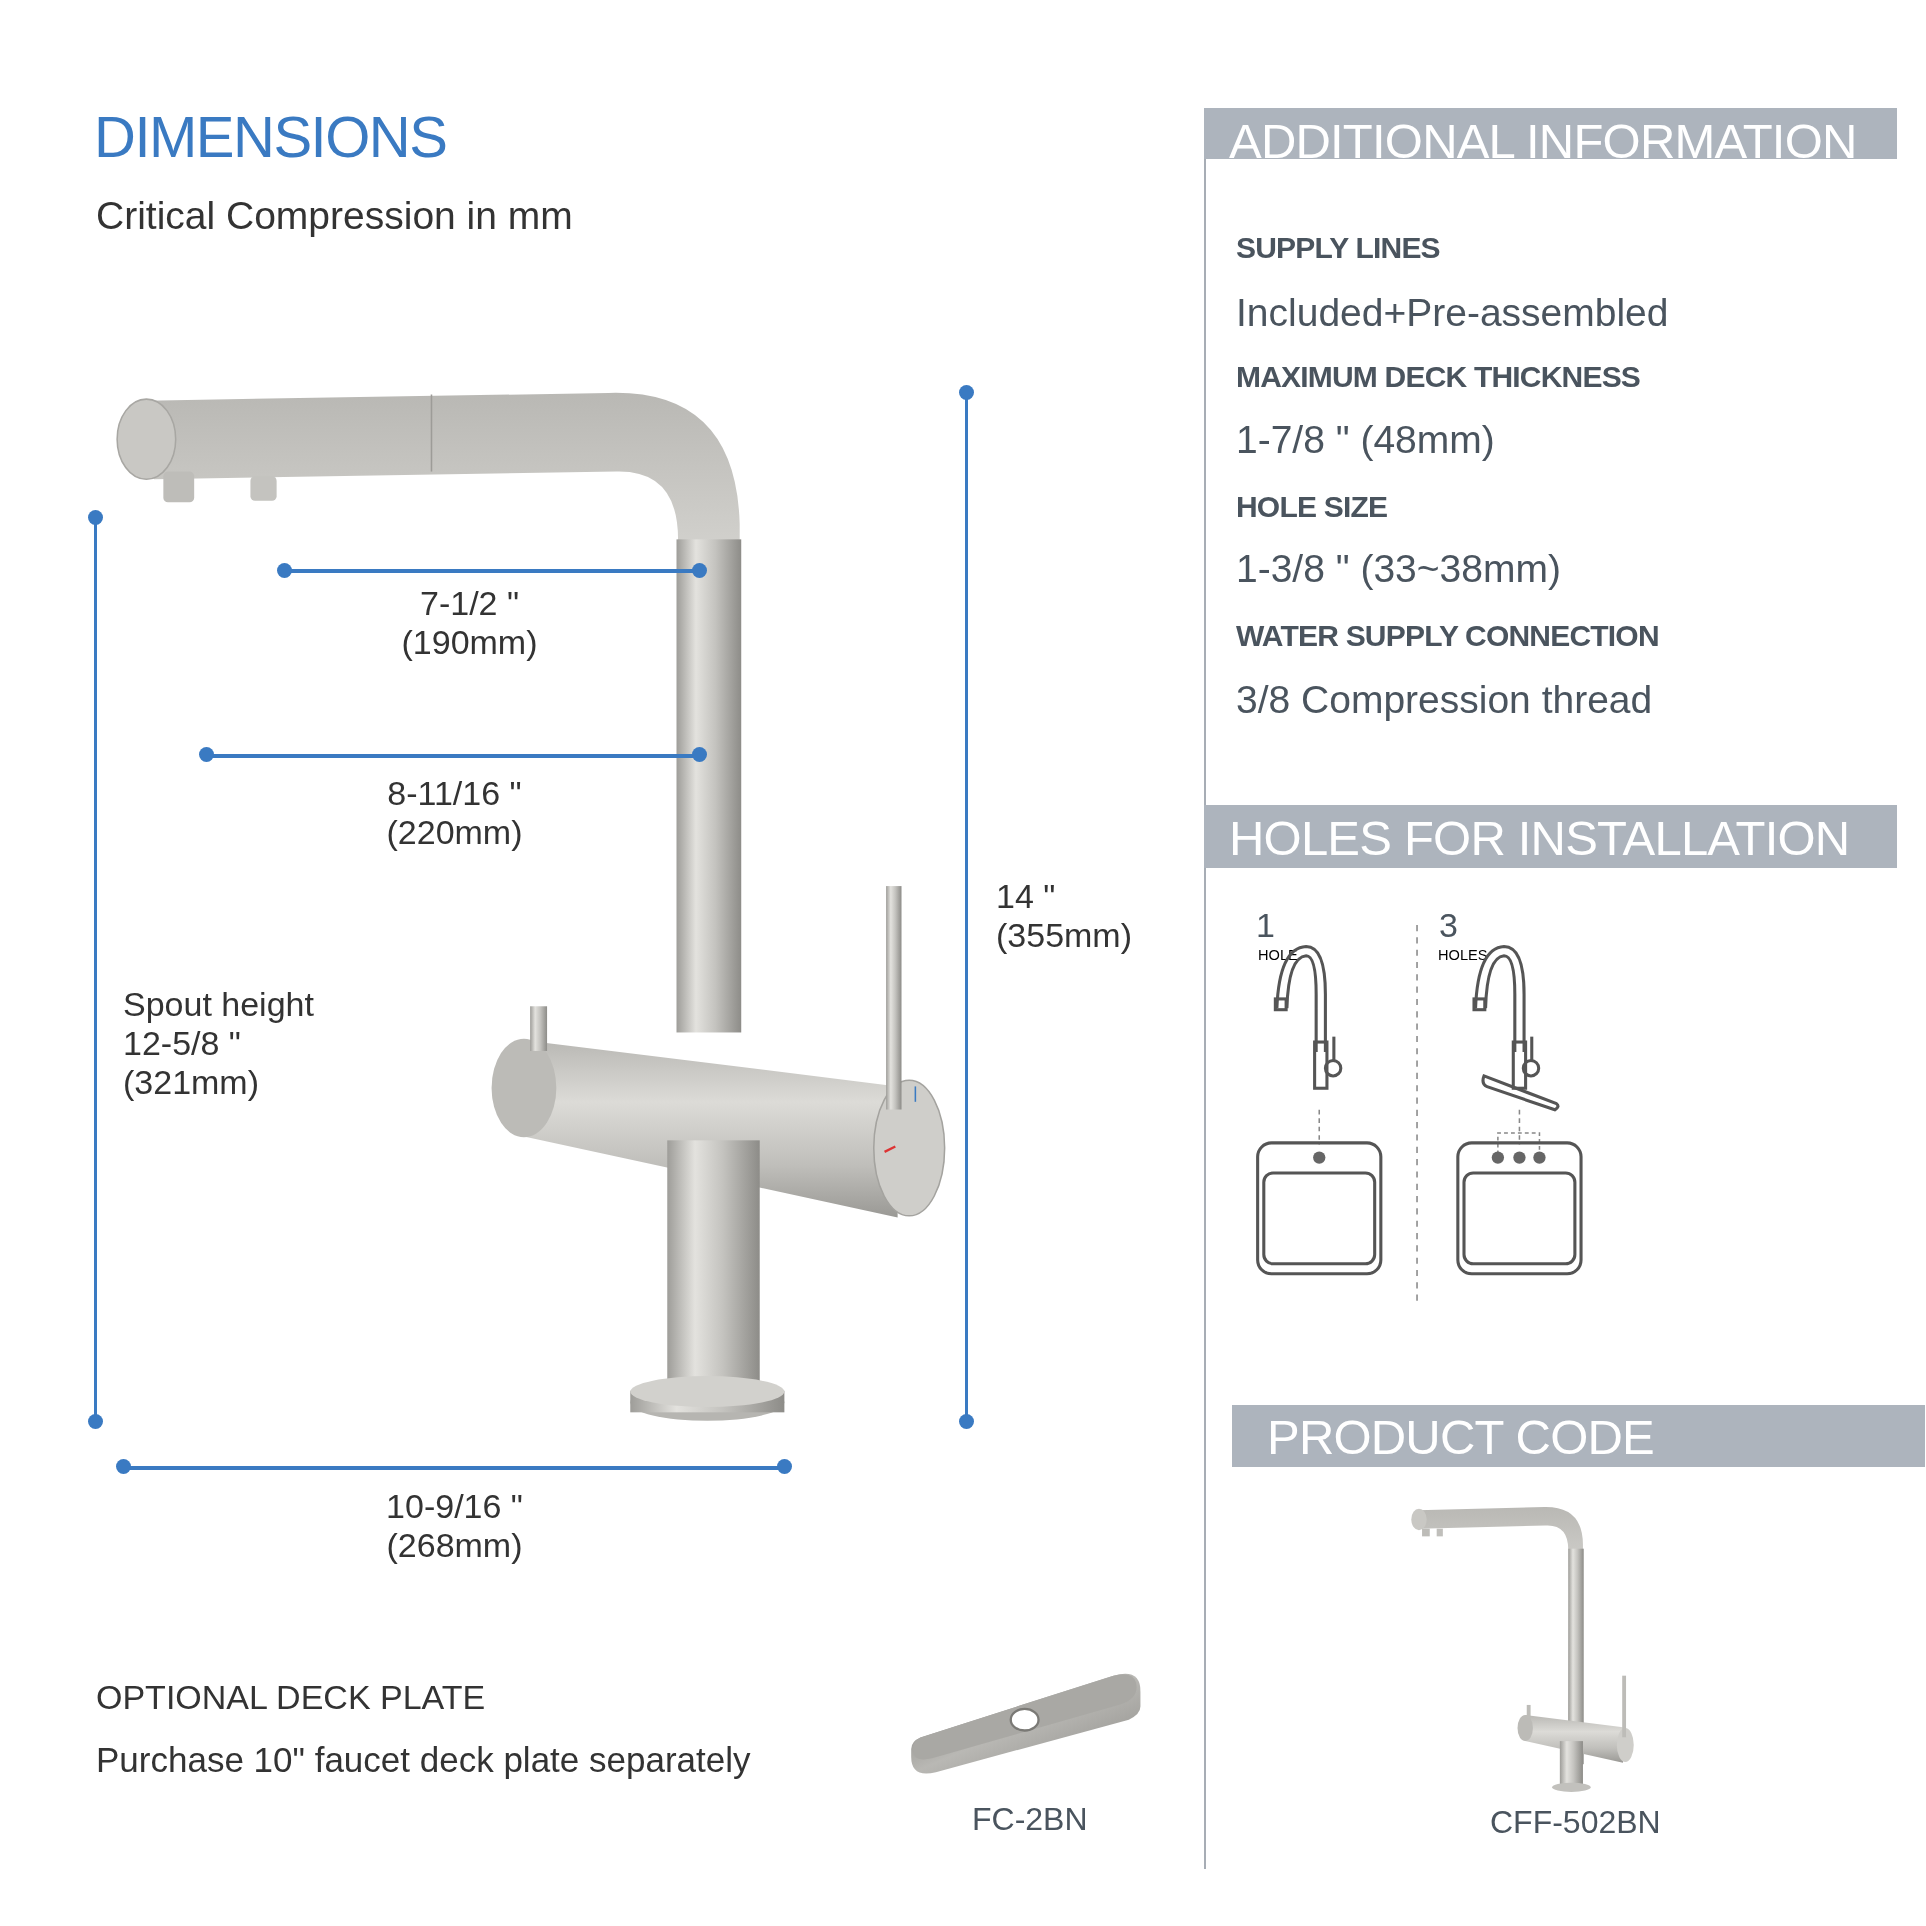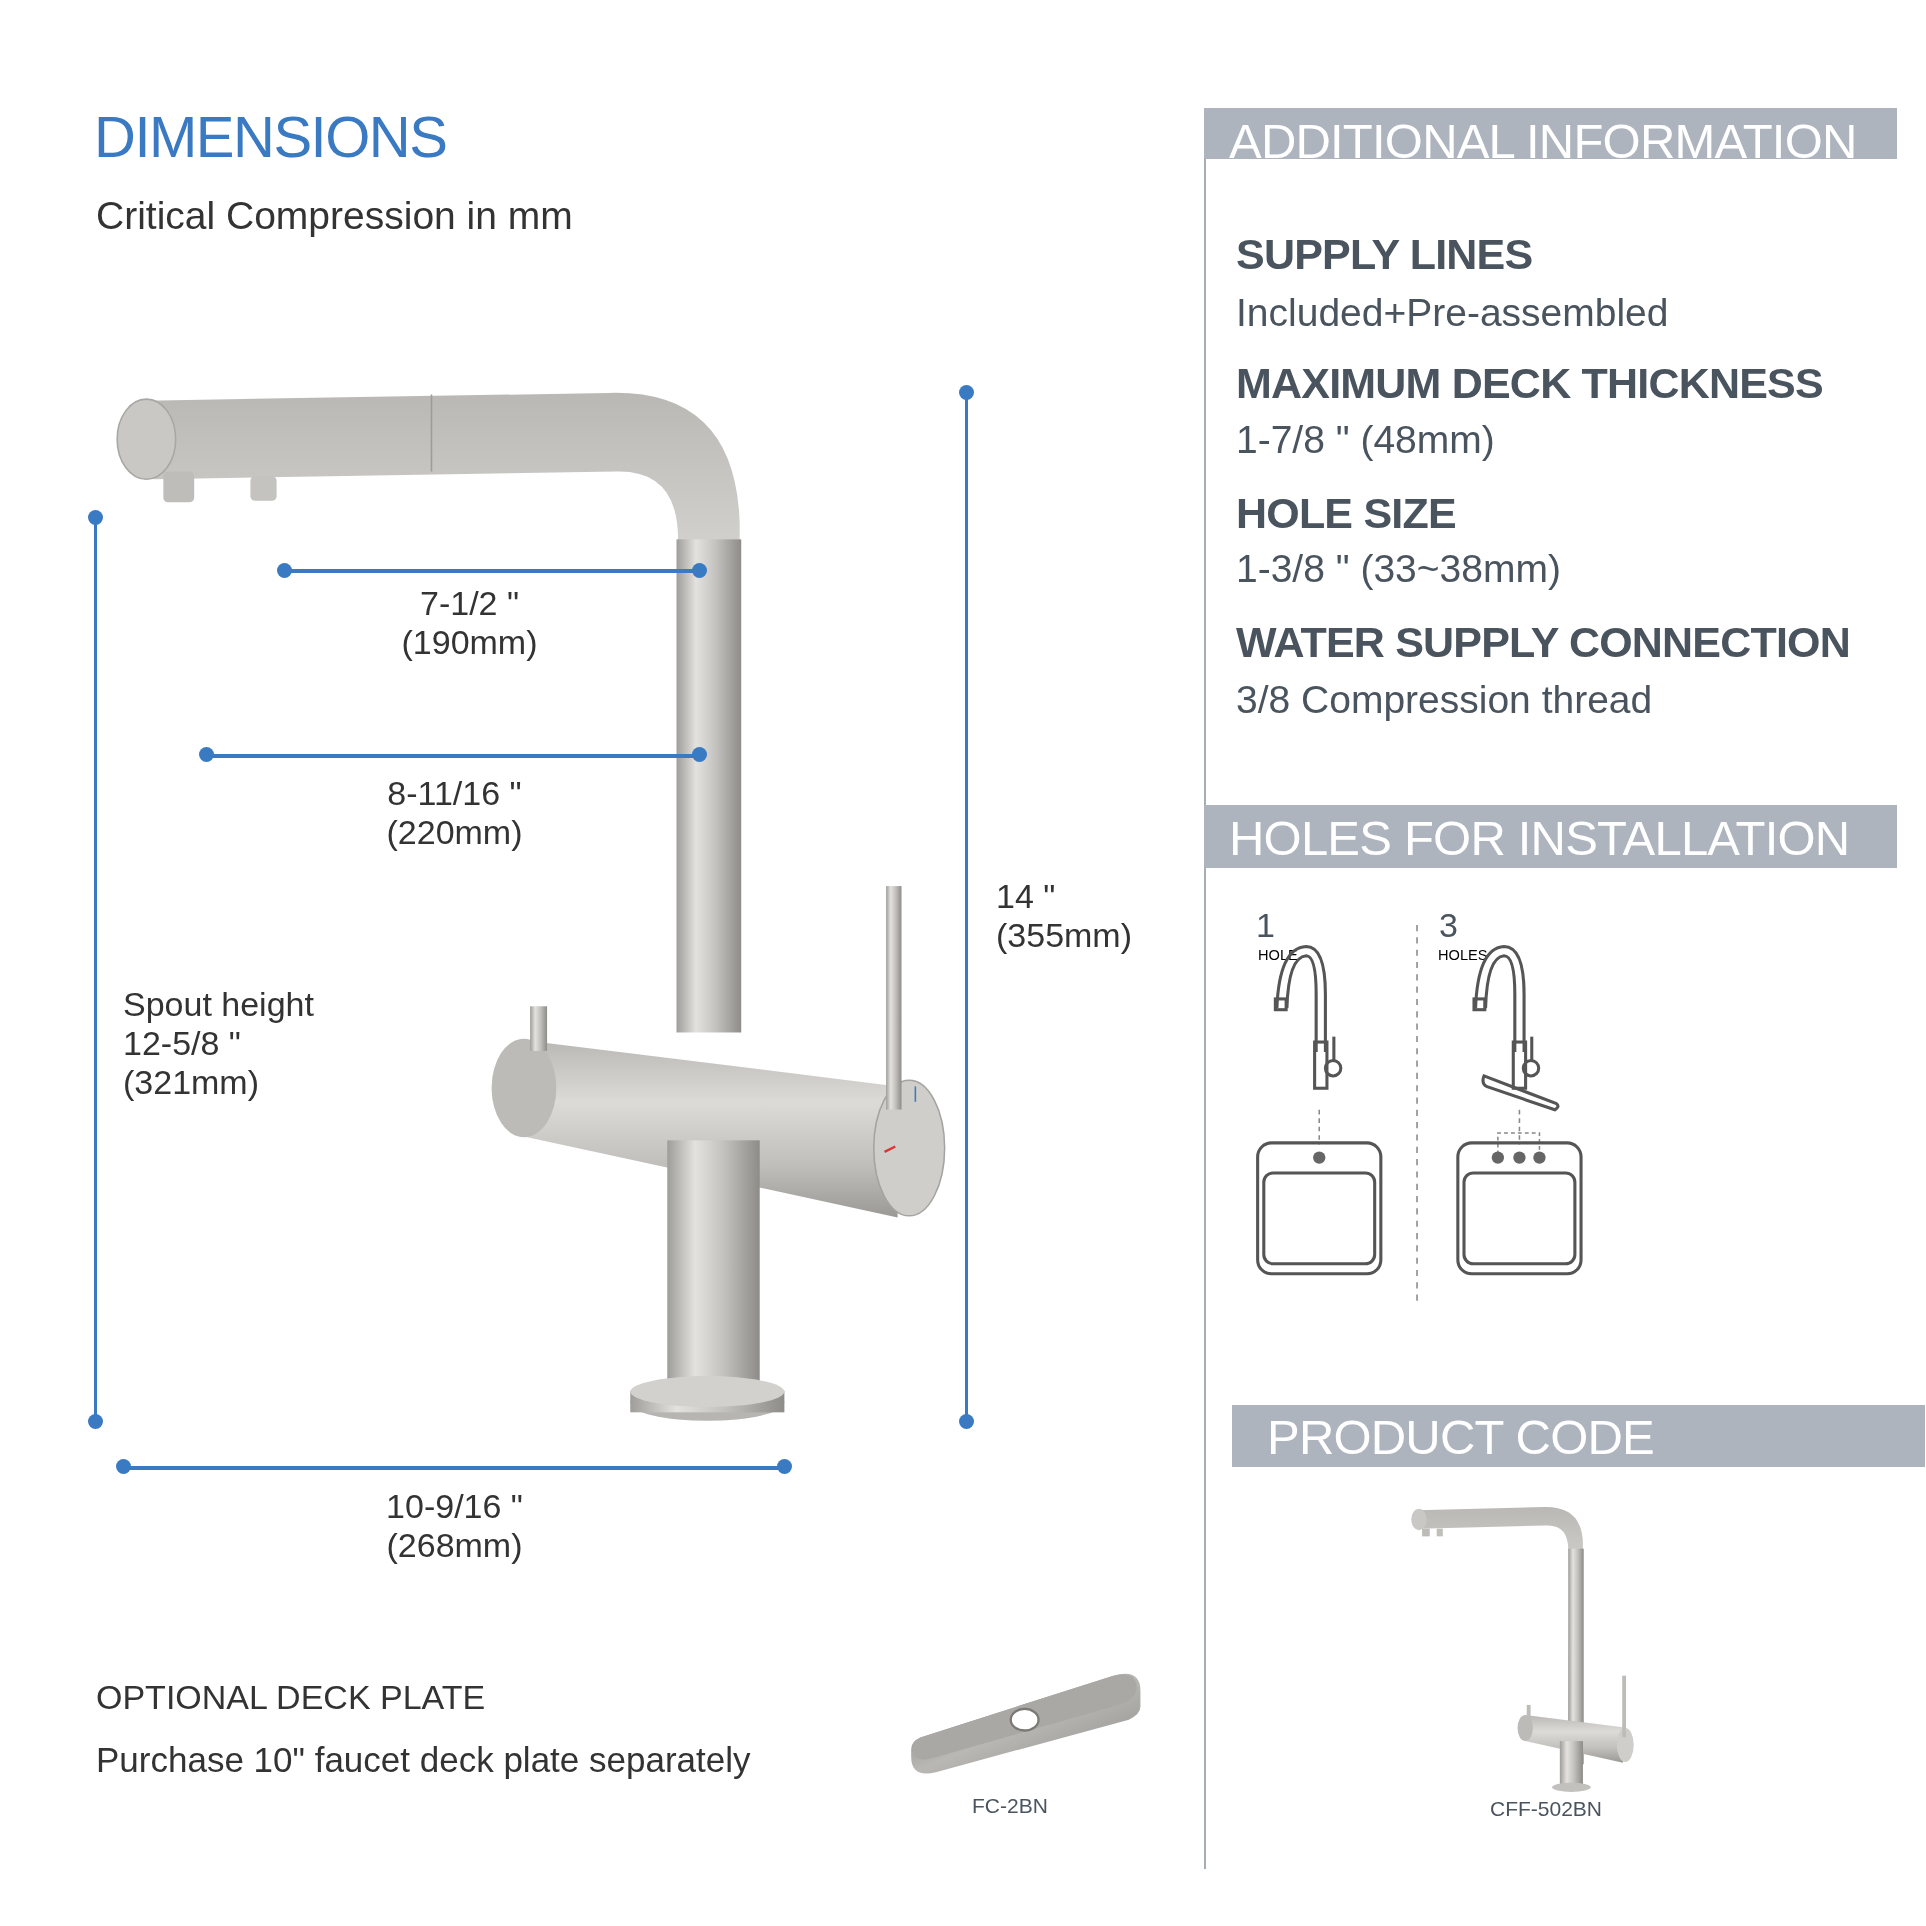--- a/index.html
+++ b/index.html
@@ -9,25 +9,25 @@
   .title { left:94px; top:108px; font-size:58px; font-weight:500; color:#3a7ac2; letter-spacing:-1.5px; line-height:1; }
   .subtitle { left:96px; top:196px; font-size:39px; color:#333; line-height:1; }
   .dim-label { font-family:"Liberation Sans", sans-serif; font-size:34px; color:#333; line-height:39px; text-align:center; }
   .dim-label.left-align { text-align:left; }
   .hline { position:absolute; height:3.9px; background:#3a7ac2; }
   .vline { position:absolute; width:3.1px; background:#3a7ac2; }
   .dot { position:absolute; width:15.4px; height:15.4px; border-radius:50%; background:#3a7ac2; }
   .divider { left:1204px; top:108px; width:2.3px; height:1761px; background:#a7adb5; }
   .band { position:absolute; left:1204px; width:693px; background:#adb4bd; color:#fff; font-size:49px; font-weight:500; line-height:1; letter-spacing:-0.8px; }
   .band span { position:absolute; }
-  .info-head { position:absolute; left:1236px; font-size:43px; font-weight:700; color:#4a545e; letter-spacing:-0.8px; line-height:1; }
+  .info-head { position:absolute; left:1236px; font-size:30px; font-weight:700; color:#4a545e; letter-spacing:-0.8px; line-height:1; }
   .info-val { position:absolute; left:1236px; font-size:39px; color:#4a545e; line-height:1; }
   .hole-num { position:absolute; font-size:34px; color:#4a545e; line-height:1; }
   .hole-cap { position:absolute; font-size:14.6px; color:#000000; line-height:1; }
-  .code { position:absolute; font-size:21px; color:#4a545e; line-height:1; }
+  .code { position:absolute; font-size:32px; color:#4a545e; line-height:1;margin-top:8px; }
   .deck-title { left:96px; top:1680px; font-size:34px; font-weight:400; color:#333; line-height:1; }
   .deck-body { left:96px; top:1738px; font-size:35px; color:#333; line-height:43px; width:771px; }
 </style>
 </head>
 <body>
 
 <div class="abs title">DIMENSIONS</div>
 <div class="abs subtitle">Critical Compression in mm</div>
 
 <svg class="abs" style="left:0;top:0" width="1202" height="1541" viewBox="0 0 1560 2000">

